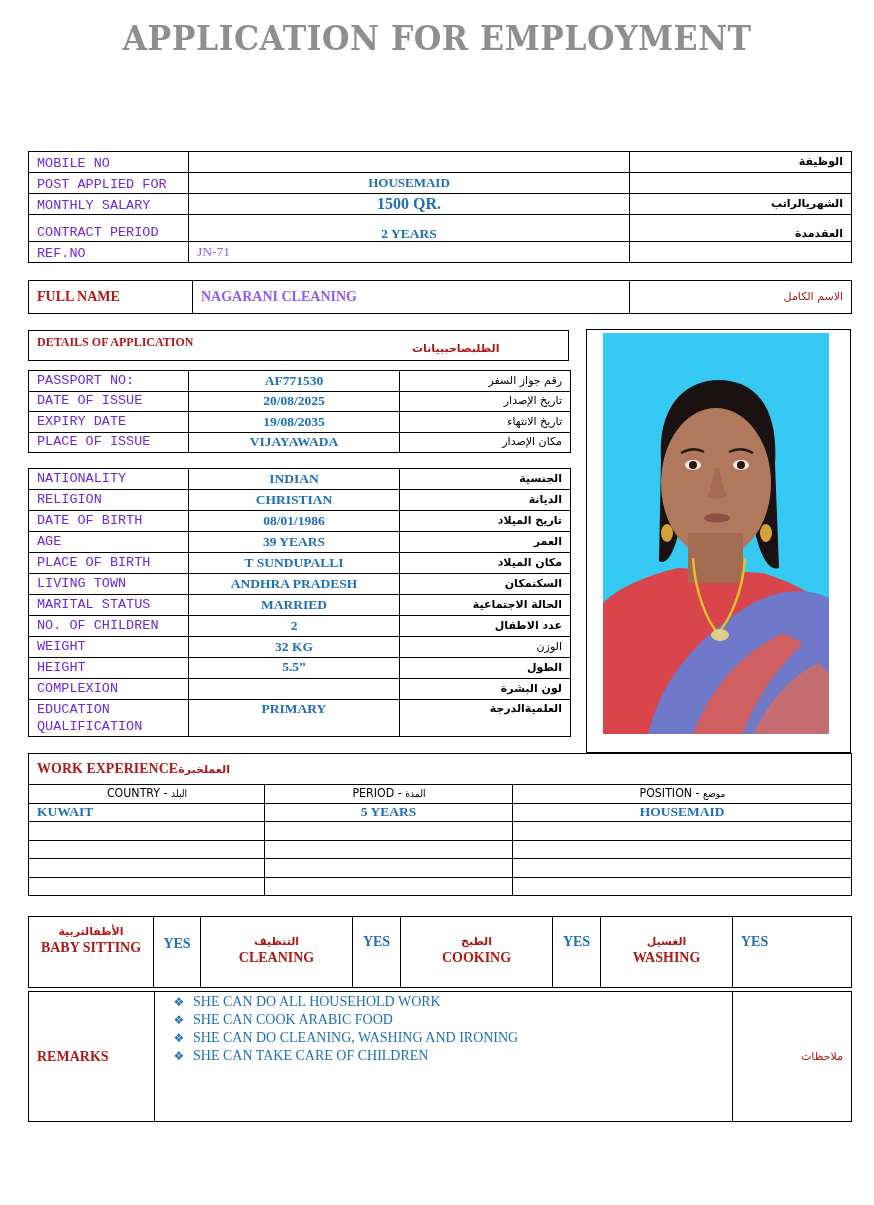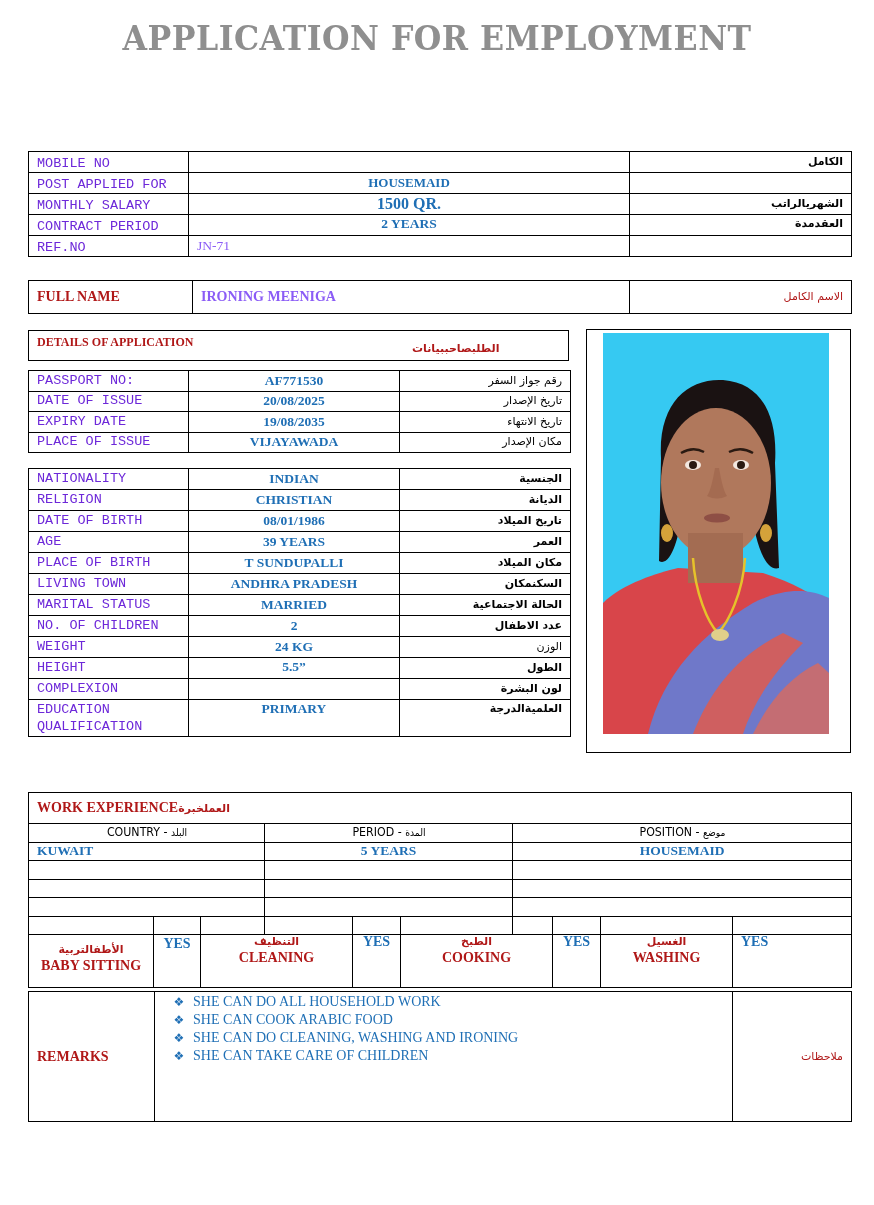--- a/index.html
+++ b/index.html
@@ -19,21 +19,21 @@
   .val-left { color: #8b5cf6; text-align: left; font-family: "Liberation Serif", serif; }
   .ar { direction: rtl; text-align: right; font-family: "DejaVu Sans", sans-serif; font-size: 11px; }
   .ar-bold { font-weight: bold; }
   .red { color: #b01818; font-weight: bold; }
   .red-ar { color: #b01818; font-family: "DejaVu Sans", sans-serif; font-size: 11px; direction: rtl; }
 
   
   #top-table { left: 28px; top: 151px; width: 823px; }
   #top-table td { height: 21px; }
   #top-table .vtop { vertical-align: bottom; padding-bottom: 1px; }
-  #top-table .atop { vertical-align: top; padding-top: 2px; }
+  #top-table .atop { vertical-align: top; padding-top: 12px; }
 
   
   #name-table { left: 28px; top: 280px; width: 823px; }
   #name-table td { height: 33px; }
 
   
   #details-header { position: absolute; left: 28px; top: 330px; width: 541px; height: 31px; border: 1px solid #000; }
   #details-header .t1 { position: absolute; left: 8px; top: 4px; font-size: 12px; }
   #details-header .t2 { position: absolute; left: 383px; top: 11px; }
 
@@ -45,21 +45,21 @@
   #personal-table { left: 28px; top: 468px; width: 542px; }
   #personal-table td { height: 21px; }
   #personal-table td.tall { height: 37px; }
   #personal-table td.vt { vertical-align: top; padding-top: 2px; }
 
   
   #photo-box { position: absolute; left: 586px; top: 329px; width: 265px; height: 424px; border: 1px solid #000; background: #fff; }
   #photo { position: absolute; left: 16px; top: 3px; width: 226px; height: 401px; overflow: hidden; background: #36c9f2; }
 
   
-  #work-table { left: 28px; top: 792px; width: 823px; }
+  #work-table { left: 28px; top: 753px; width: 823px; }
   #work-table td { height: 18.5px; }
   #work-table td.head { height: 31px; vertical-align: middle; }
   #work-table .colhead { text-align: center; font-family: "DejaVu Sans", sans-serif; font-size: 12px; transform: scaleX(0.92); }
   #work-table .colhead .ar-inline { font-size: 10px; }
 
   
   #skills-table { left: 28px; top: 916px; width: 823px; }
   #skills-table td { height: 71px; text-align: center; vertical-align: top; padding: 0 4px; padding-top: 18px; }
   #skills-table .skill-label { line-height: 17px; font-weight: bold; color: #b01818; font-size: 14px; }
   #skills-table .skill-ar { font-family: "DejaVu Sans", sans-serif; font-size: 11px; font-weight: bold; color: #b01818; display: block; direction: rtl; }
@@ -80,21 +80,21 @@
 <table id="top-table">
   <colgroup>
       <col style="width:160px">
       <col style="width:441px">
       <col style="width:222px">
     </colgroup>
   <tbody>
       <tr>
     <td class="lbl vtop">MOBILE NO</td>
     <td class="val"></td>
-    <td class="ar ar-bold">الكامل</td>
+    <td class="ar ar-bold">الوظيفة</td>
   </tr>
   <tr>
     <td class="lbl vtop">POST APPLIED FOR</td>
     <td class="val" style="font-size:13px">HOUSEMAID</td>
     <td class="ar"></td>
   </tr>
   <tr>
     <td class="lbl vtop">MONTHLY SALARY</td>
     <td class="val" style="font-size:16px">1500 QR.</td>
     <td class="ar ar-bold">الشهريالراتب</td>
@@ -114,21 +114,21 @@
 
 <table id="name-table">
   <colgroup>
       <col style="width:164px">
       <col style="width:437px">
       <col style="width:222px">
     </colgroup>
   <tbody>
       <tr>
     <td class="red" style="font-size:14px">FULL NAME</td>
-    <td class="val-left" style="font-weight:bold;font-size:14px">IRONING MEENIGA</td>
+    <td class="val-left" style="font-weight:bold;font-size:14px">NAGARANI CLEANING</td>
     <td class="red-ar" style="text-align:right">الاسم الكامل</td>
   </tr>
 </tbody>
   </table>
 
 <div id="details-header">
   <span class="t1 red">DETAILS OF APPLICATION</span>
   <span class="t2 red-ar" style="font-weight:bold">الطلبصاحببيانات</span>
 </div>
 
@@ -204,21 +204,21 @@
     <td class="val">MARRIED</td>
     <td class="ar ar-bold">الحالة الاجتماعية</td>
   </tr>
   <tr>
     <td class="lbl">NO. OF CHILDREN</td>
     <td class="val">2</td>
     <td class="ar ar-bold">عدد الاطفال</td>
   </tr>
   <tr>
     <td class="lbl">WEIGHT</td>
-    <td class="val">24 KG</td>
+    <td class="val">32 KG</td>
     <td class="ar">الوزن</td>
   </tr>
   <tr>
     <td class="lbl">HEIGHT</td>
     <td class="val vt">5.5”</td>
     <td class="ar ar-bold">الطول</td>
   </tr>
   <tr>
     <td class="lbl">COMPLEXION</td>
     <td class="val"></td>
@@ -321,21 +321,21 @@
       <col style="width:47px">
     <col style="width:152px">
       <col style="width:48px">
     <col style="width:152px">
       <col style="width:48px">
     <col style="width:132px">
       <col style="width:119px">
   </colgroup>
   <tbody>
       <tr>
-    <td style="padding-top:26px">
+    <td style="padding-top:8px">
       <span class="skill-ar">الأطفالتربية</span>
       <span class="skill-label">BABY SITTING</span>
     </td>
     <td class="yes">YES</td>
     <td>
       <span class="skill-ar">التنظيف</span>
       <span class="skill-label">CLEANING</span>
     </td>
     <td class="yes" style="padding-top:18px">YES</td>
     <td>

